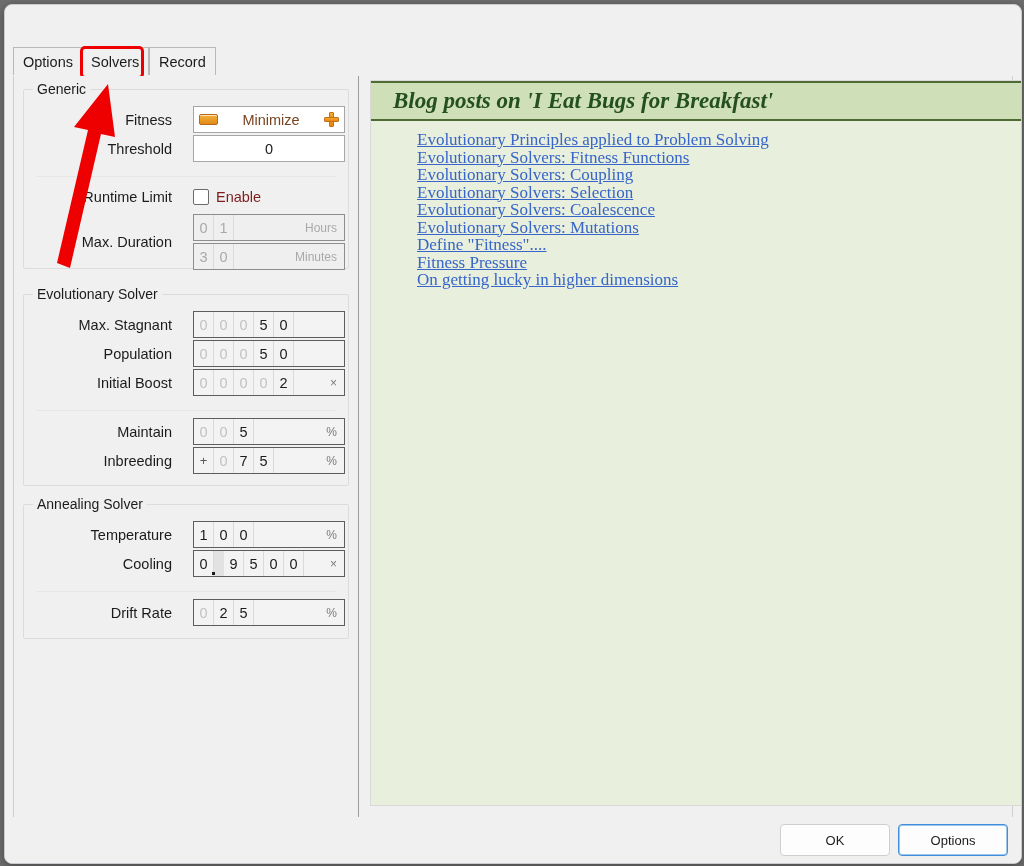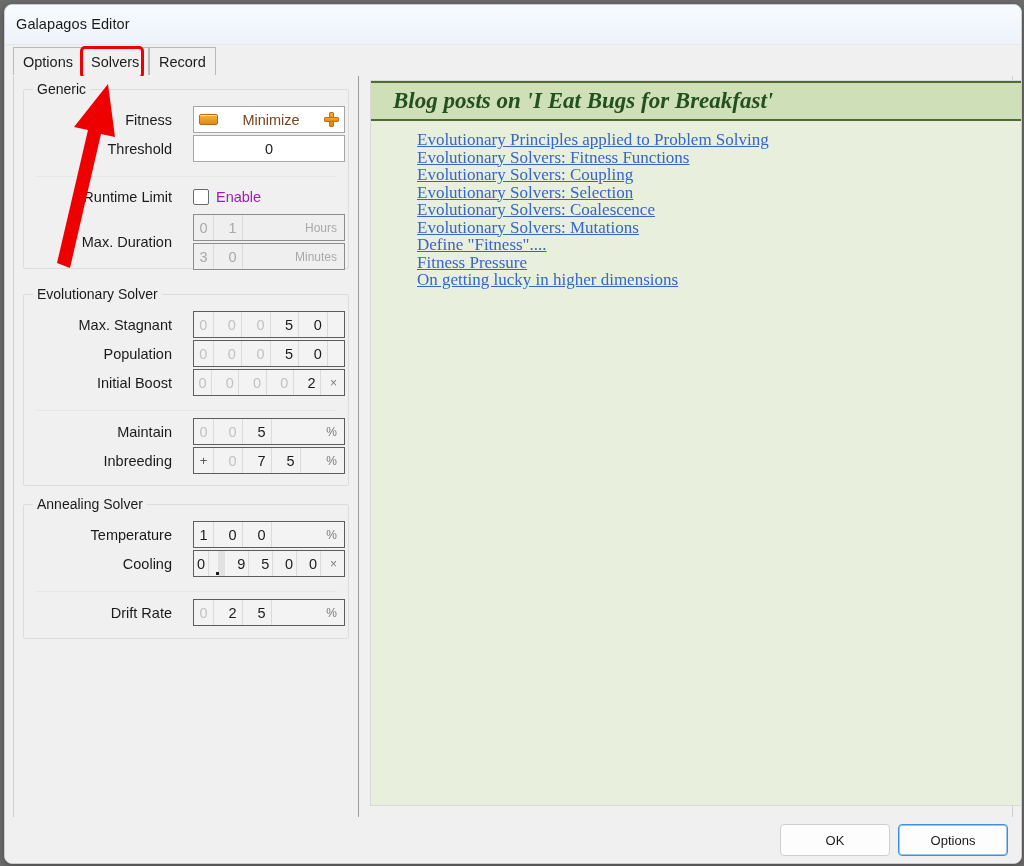--- a/index.html
+++ b/index.html
@@ -125,21 +125,20 @@
     position: absolute; right: 176px; top: 0;
     height: 28px; line-height: 28px;
     font-size: 14.5px; color: #1b1b1b;
     white-space: nowrap;
     text-align: right;
   }
   .ctrl {
     position: absolute; left: 169px; top: 0;
     width: 152px; height: 27px;
     box-sizing: border-box;
-    gap: 9px;
   }
 
   
   .fitness-box {
     background: #ffffff;
     border: 1px solid #a6a6a6;
     display: flex; align-items: center;
     justify-content: space-between;
     padding: 0 5px;
   }
@@ -208,21 +207,21 @@
   .dfill.disabled { color: #a9a9a9; }
 
   
   .checkline { display: flex; align-items: center; gap: 7px; height: 27px; }
   .checkbox {
     width: 14px; height: 14px;
     border: 1px solid #6b6b6b;
     border-radius: 2px;
     background: #fff;
   }
-  .checklabel { font-size: 14.5px; color: #a21caf; }
+  .checklabel { font-size: 14.5px; color: #7f1d1d; }
 
   
   .blogpanel {
     position: absolute; left: 6px; top: 4px;
     width: 654px; height: 726px;
     background: #e8efdd;
     border: 1px solid #d9d9d9;
     box-sizing: border-box;
     overflow: hidden;
   }
@@ -274,23 +273,20 @@
 
   
   .arrow { position: absolute; left: 0; top: 0; pointer-events: none; }
 </style>
 </head>
 <body>
 
 <div id="root">
   <div class="window">
 
-    <div class="titlebar">
-      <div class="title">Galapagos Editor</div>
-    </div>
 
     <div class="tabstrip">
       <div class="tab t0">Options</div>
       <div class="tab t1">Solvers</div>
       <div class="tab t2">Record</div>
     </div>
     <div class="tab-highlight"></div>
 
     <div class="content">
 

